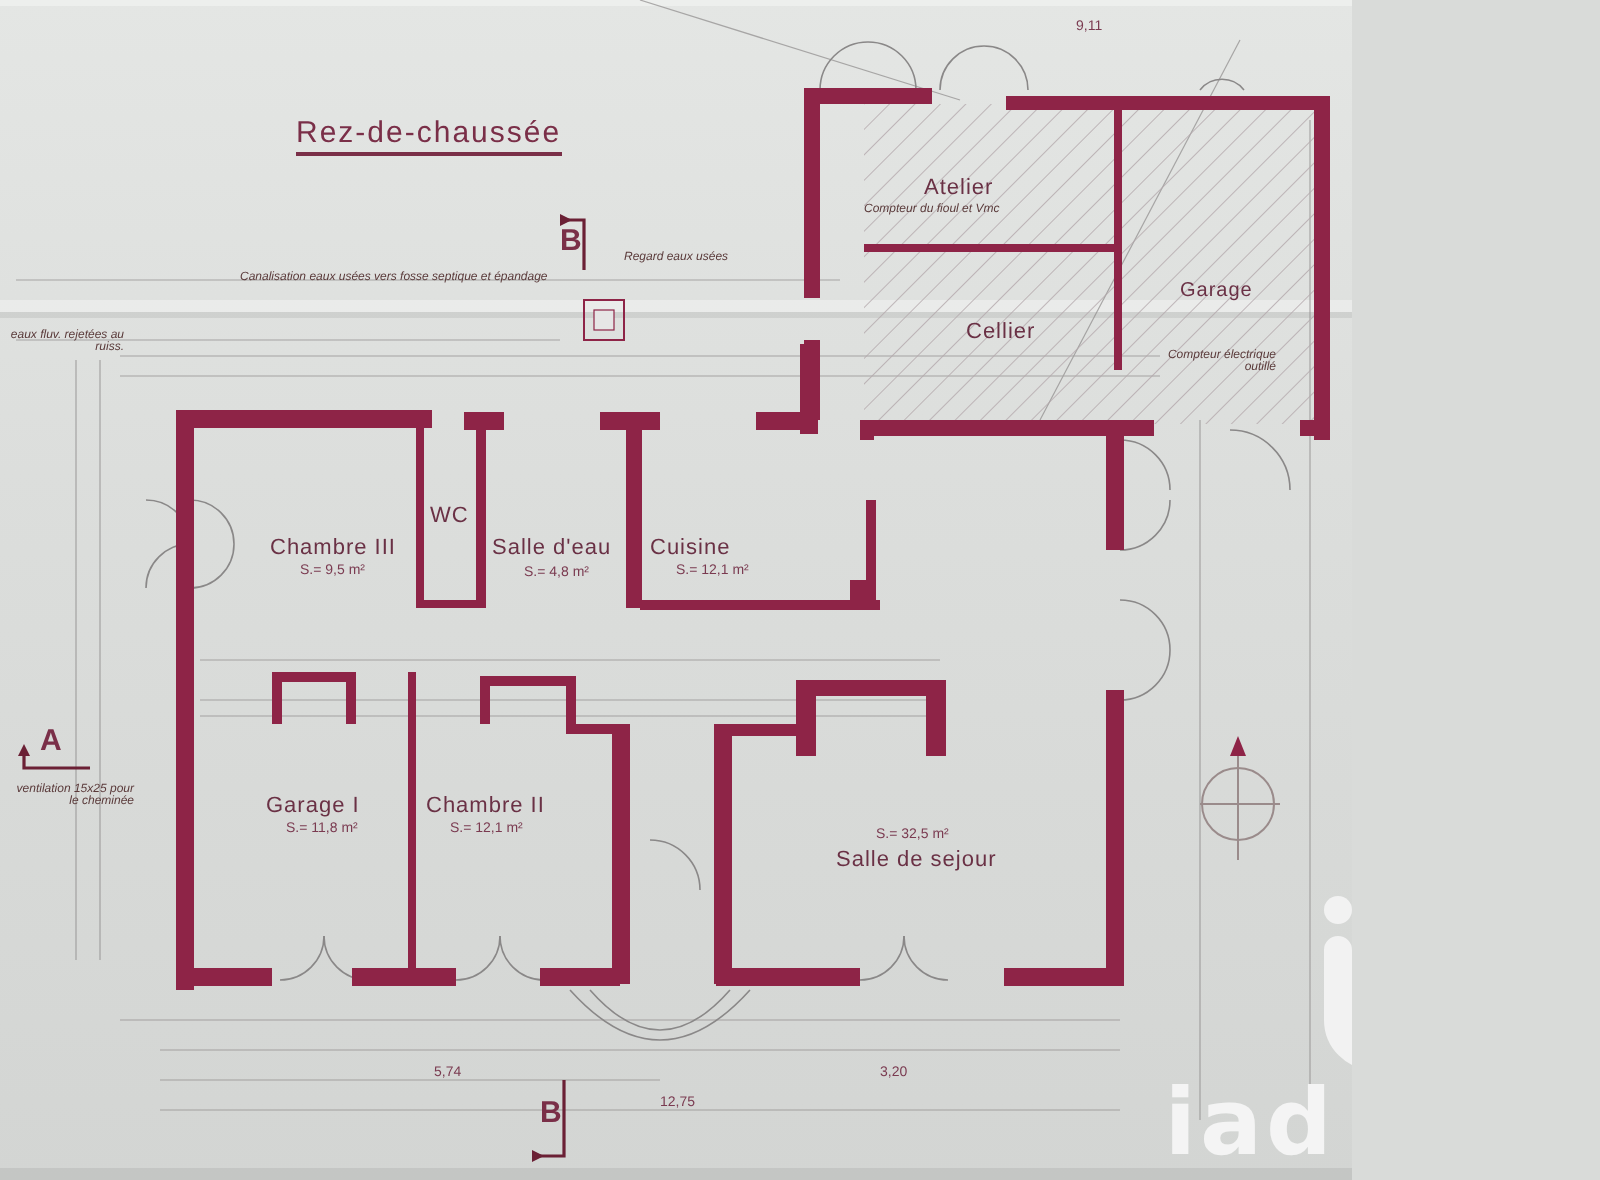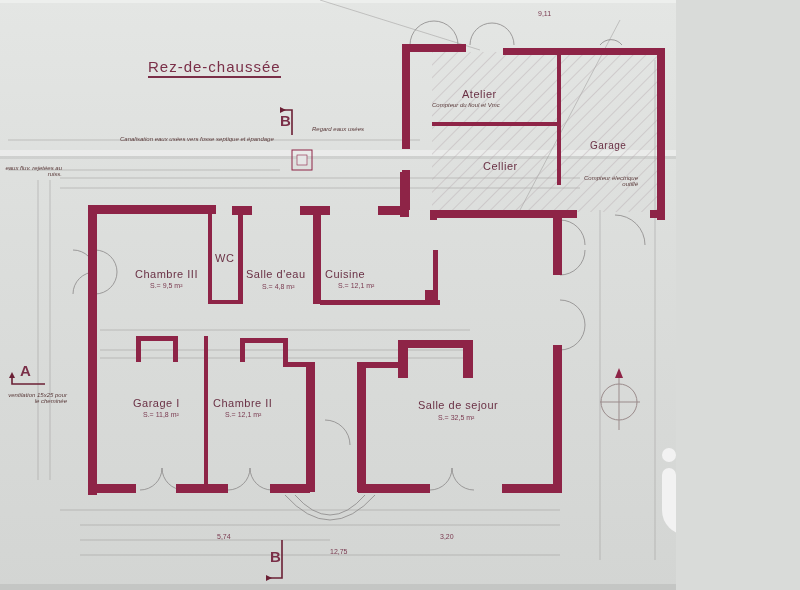--- a/index.html
+++ b/index.html
@@ -170,31 +170,32 @@
   <div class="lbl" style="left:215px;top:252px;">WC</div>
   <div class="lbl" style="left:246px;top:268px;">Salle d'eau</div>
   <div class="area" style="left:262px;top:283px;">S.= 4,8 m²</div>
   <div class="lbl" style="left:325px;top:268px;">Cuisine</div>
   <div class="area" style="left:338px;top:282px;">S.= 12,1 m²</div>
 
   <div class="lbl" style="left:133px;top:397px;">Garage I</div>
   <div class="area" style="left:143px;top:411px;">S.= 11,8 m²</div>
   <div class="lbl" style="left:197px;top:397px;margin-left:16px;">Chambre II</div>
   <div class="area" style="left:225px;top:411px;">S.= 12,1 m²</div>
-  <div class="lbl" style="left:418px;top:399px;">Salle de sejour</div>
+  <div class="lbl" style="left:418px;top:424px;">Salle de sejour</div>
   <div class="area" style="left:438px;top:414px;">S.= 32,5 m²</div>
 
   <div class="section" style="left:280px;top:112px;">B</div>
   <div class="section" style="left:270px;top:548px;">B</div>
   <div class="section" style="left:20px;top:362px;">A</div>
   <div class="section" style="left:710px;top:364px;">A</div>
 
   <div class="note" style="left:120px;top:136px;">Canalisation eaux usées vers fosse septique et épandage</div>
   <div class="note" style="left:312px;top:126px;">Regard eaux usées</div>
   <div class="note" style="left:2px;top:165px;width:60px;white-space:normal;">eaux fluv. rejetées au ruiss.</div>
   <div class="note" style="left:2px;top:392px;width:65px;white-space:normal;">ventilation 15x25 pour le cheminée</div>
 
   <div class="area" style="left:217px;top:533px;">5,74</div>
   <div class="area" style="left:330px;top:548px;">12,75</div>
   <div class="area" style="left:440px;top:533px;">3,20</div>
   <div class="area" style="left:538px;top:10px;">9,11</div>
 
+  <div class="logo-text">iad</div>
 </div>
 
 </body></html>

